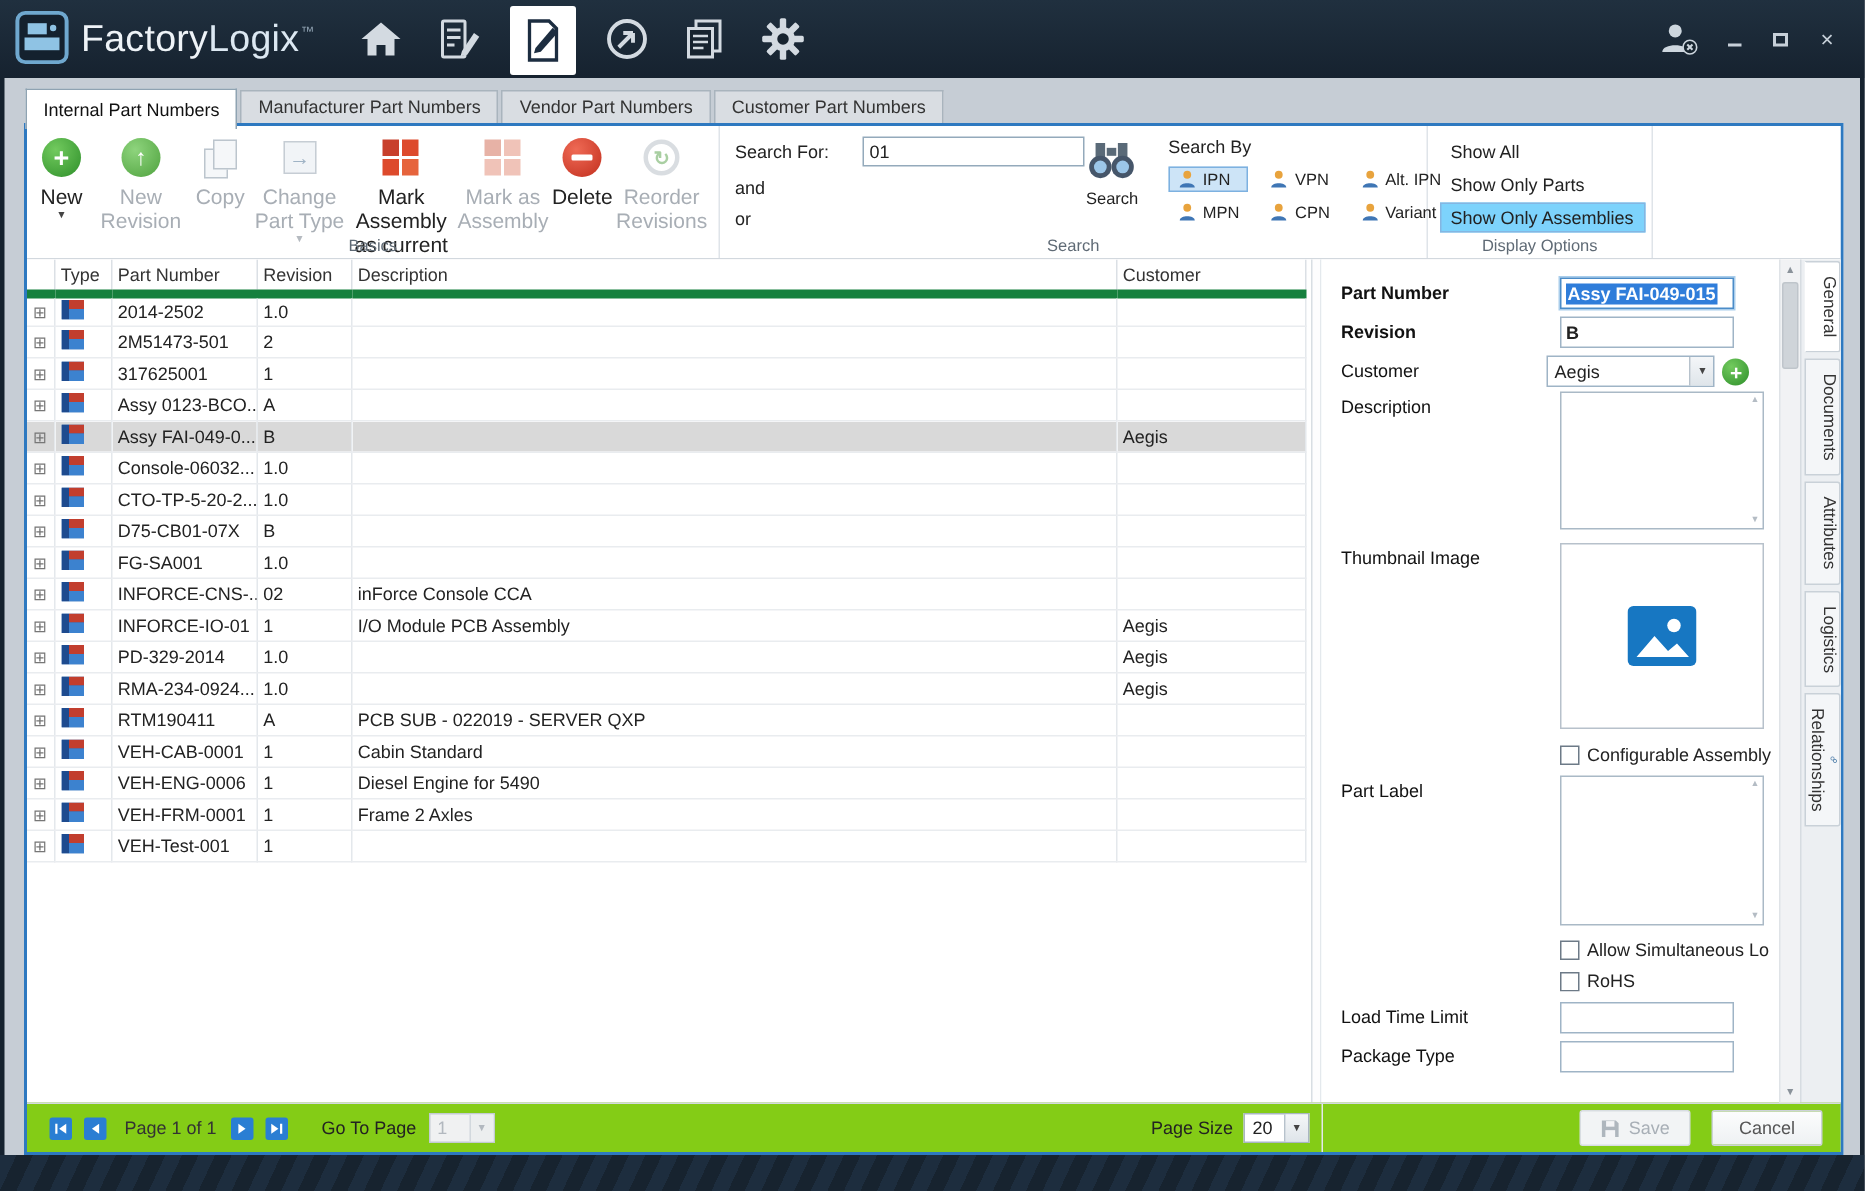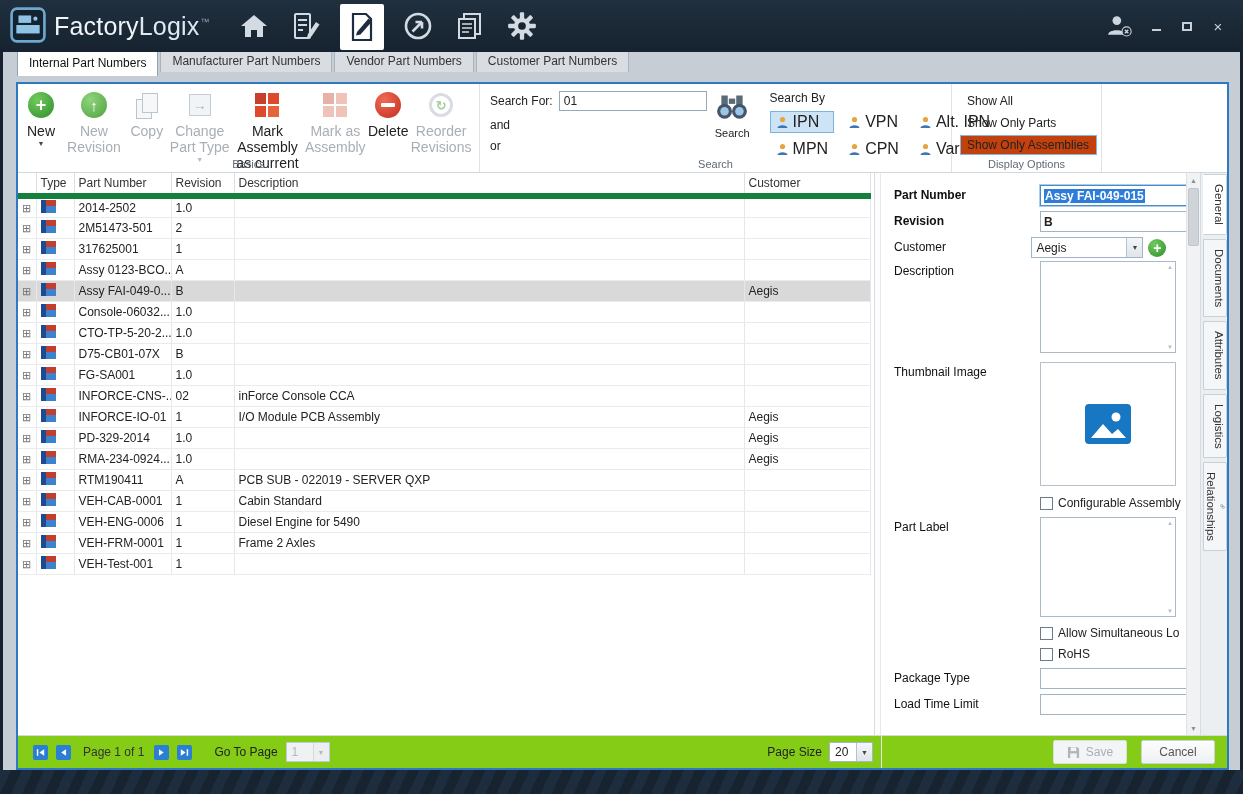--- a/index.html
+++ b/index.html
@@ -20,21 +20,21 @@
   .wc{color:#c7d0d9;display:inline-flex;align-items:center;justify-content:center;width:14px;height:14px;font-size:15px;line-height:1}
   .wc-min i{display:block;width:9px;border-bottom:2px solid #c7d0d9;margin-top:8px}
   .wc-max i{display:block;width:10px;height:9px;border:2px solid #c7d0d9}
 
   
   .band{position:absolute;left:3px;right:3px;top:52px;bottom:24px;background:#c6cdd5}
   .bottom-strip{position:absolute;left:0;right:0;bottom:0;height:24px;
     background:repeating-linear-gradient(115deg,#1d2d3e 0 10px,#17232f 10px 20px)}
 
   
-  .tabbar{position:absolute;left:17px;top:47px;height:27px;display:flex;align-items:flex-end;z-index:6}
+  .tabbar{position:absolute;left:17px;top:57px;height:27px;display:flex;align-items:flex-end;z-index:6}
   .tab{height:22px;background:#d9dde2;border:1px solid #a9b4bd;border-bottom:none;margin-right:2px;margin-bottom:2px;
        padding:3px 11px 0;font-size:12px;color:#333;white-space:nowrap}
   .tab.active{height:27px;margin-bottom:-2px;background:#fff;border-color:#8fa3b2;color:#111;padding-top:6px;z-index:7}
 
   
   .frame{position:absolute;left:16px;right:14px;top:82px;bottom:24px;background:#fff;border:2px solid #2e79c0;display:flex;flex-direction:column;z-index:5}
 
   
   .ribbon{height:89px;display:flex;border-bottom:1px solid #d2d8de;background:#fff}
   .rgroup{position:relative;border-right:1px solid #dfe4e9;padding:4px 4px 16px 4px}
@@ -63,53 +63,53 @@
   .copy-ic:before{left:0;top:6px}.copy-ic:after{left:6px;top:0}
   .ct-ic{width:22px;height:22px;display:inline-flex;align-items:center;justify-content:center;border:1px solid #c6cdd4;background:#f1f4f7;color:#9fb3c5;font-size:14px}
   .grid4{display:inline-grid;grid-template-columns:11px 11px;grid-template-rows:11px 11px;gap:2px}
   .grid4 i{display:block}
   .grid4.vivid i{background:#dd4a2c}.grid4.vivid i:nth-child(1){background:#c8402c}.grid4.vivid i:nth-child(4){background:#e6643c}
   .grid4.faded i{background:#f0c3b8}.grid4.faded i:nth-child(1){background:#e7b2a6}
   .reorder-ic{width:24px;height:24px;border-radius:50%;border:3px solid #d9dde1;display:inline-flex;align-items:center;justify-content:center;color:#a9cfa2;font-size:13px;font-weight:bold}
 
   .search-left{display:flex;flex-direction:column;margin:3px 2px 0 6px;width:226px}
   .sf-row{display:flex;align-items:center}
-  .sf-label{margin-right:6px;white-space:nowrap}
+  .sf-label{margin-right:22px;white-space:nowrap}
   .sf-input{width:148px;height:20px;border:1px solid #94aabb;font-size:12px;padding:1px 4px;color:#222;font-family:"Liberation Sans",sans-serif}
   .andor{margin-top:7px}
   .search-btncol{display:flex;flex-direction:column;align-items:center;margin:4px 6px 0 6px}
   .search-btncol .lbl{font-size:11px;margin-top:4px;color:#222}
   .vsep{width:1px;background:#e2e6ea;margin:3px 5px 14px 5px}
   .searchby{margin:3px 0 0 4px}
   .sb-title{margin-bottom:6px}
   .sb-grid{display:grid;grid-template-columns:auto auto auto;gap:5px 8px}
-  .sb-item{display:flex;align-items:center;gap:4px;font-size:16px;padding:1px 5px;border:1px solid transparent;white-space:nowrap;color:#222}
+  .sb-item{display:flex;align-items:center;gap:4px;font-size:11px;padding:1px 5px;border:1px solid transparent;white-space:nowrap;color:#222}
   .sb-item.selected{background:#cde4f7;border-color:#7db1e0}
   .rg-display .opts{margin:2px 0 0 4px;display:flex;flex-direction:column}
   .opt{padding:2px 6px;margin:1px 0;border:1px solid transparent;white-space:nowrap}
-  .opt.selected{background:#c2410c;border-color:#84b6e2}
+  .opt.selected{background:#7dd3fc;border-color:#84b6e2}
 
   
   .workarea{flex:1;display:flex;min-height:0;background:#fff}
   .grid-panel{width:856px;overflow:hidden;background:#fff}
   .splitter{width:7px;background:#fdfdfe;border-left:1px solid #d8dee3;border-right:1px solid #e4e9ed}
   table{border-collapse:collapse;table-layout:fixed;width:852px;font-size:12px}
   th{font-weight:normal;text-align:left;color:#333;border-right:1px solid #dbe0e5;border-bottom:6px solid #15803d;height:23px;padding:0 4px;background:#fff;overflow:hidden;white-space:nowrap}
   td{border-right:1px solid #e4e8ec;border-bottom:1px solid #e9ecef;height:21px;padding:0 4px;color:#222;white-space:nowrap;overflow:hidden}
   tr.selected td{background:#d9d9d9}
   .expand-glyph{color:#777;font-size:11px}
 
   
   .details{flex:1;display:flex;min-width:0;background:#fff}
   .form{flex:1;padding:12px 4px 0 13px;overflow:hidden}
   .field{display:flex;margin-bottom:5px}
   .flabel{width:146px;padding-top:3px;color:#111}
   .flabel.bold{font-weight:bold}
   .fctrl{width:138px;position:relative}
-  .tinput{width:148px;height:21px;border:1px solid #9fb4c6;background:#fff;display:flex;align-items:center;padding:0 3px;overflow:hidden;white-space:nowrap}
+  .tinput{width:116px;height:21px;border:1px solid #9fb4c6;background:#fff;display:flex;align-items:center;padding:0 3px;overflow:hidden;white-space:nowrap}
   .tinput.focus{border-color:#4b8cc8;box-shadow:0 0 0 1px #a9cdeb}
   .selspan{background:#2f7dda;color:#fff;font-weight:bold;padding:0 1px}
   .bold-val{font-weight:bold}
   .selectbox{width:112px;height:21px;border:1px solid #9fb4c6;display:inline-flex;align-items:center}
   .selectbox .val{flex:1;padding:0 4px;overflow:hidden}
   .dd-arrow{width:16px;height:100%;background:linear-gradient(#f4f6f8,#dfe5ea);border-left:1px solid #b7c2cc;display:flex;align-items:center;justify-content:center;font-size:7px;color:#444}
   .plus-btn{width:18px;height:18px;border-radius:50%;background:radial-gradient(circle at 35% 30%,#72ca5e,#2e8f2a);color:#fff;font-weight:bold;font-size:14px;display:inline-flex;align-items:center;justify-content:center;margin-left:5px;vertical-align:middle}
   .tarea{width:136px;border:1px solid #aab9c6;background:#fff;position:relative}
   .tarea .sc{position:absolute;right:2px;font-size:6px;color:#b4bcc4}
   .tarea .sc.up{top:2px}.tarea .sc.dn{bottom:2px}
@@ -726,29 +726,29 @@
           <div class="chk-row">
             <span class="chk"></span>
             <span>Allow Simultaneous Lo</span>
           </div>
 
           <div class="chk-row">
             <span class="chk"></span>
             <span>RoHS</span>
           </div>
 
+          <div class="field">
+            <span class="flabel">Load Time Limit</span>
+            <span class="fctrl">
+                <span class="tinput"></span>
+              </span>
+          </div>
+
           <div class="field" style="margin-top:4px">
             <span class="flabel">Package Type</span>
-            <span class="fctrl">
-                <span class="tinput"></span>
-              </span>
-          </div>
-
-          <div class="field">
-            <span class="flabel">Load Time Limit</span>
             <span class="fctrl">
                 <span class="tinput"></span>
               </span>
           </div>
 
         </div>
 
         <div class="vscroll">
           <div class="sb-btn">▲</div>
           <div class="sb-thumb"></div>

